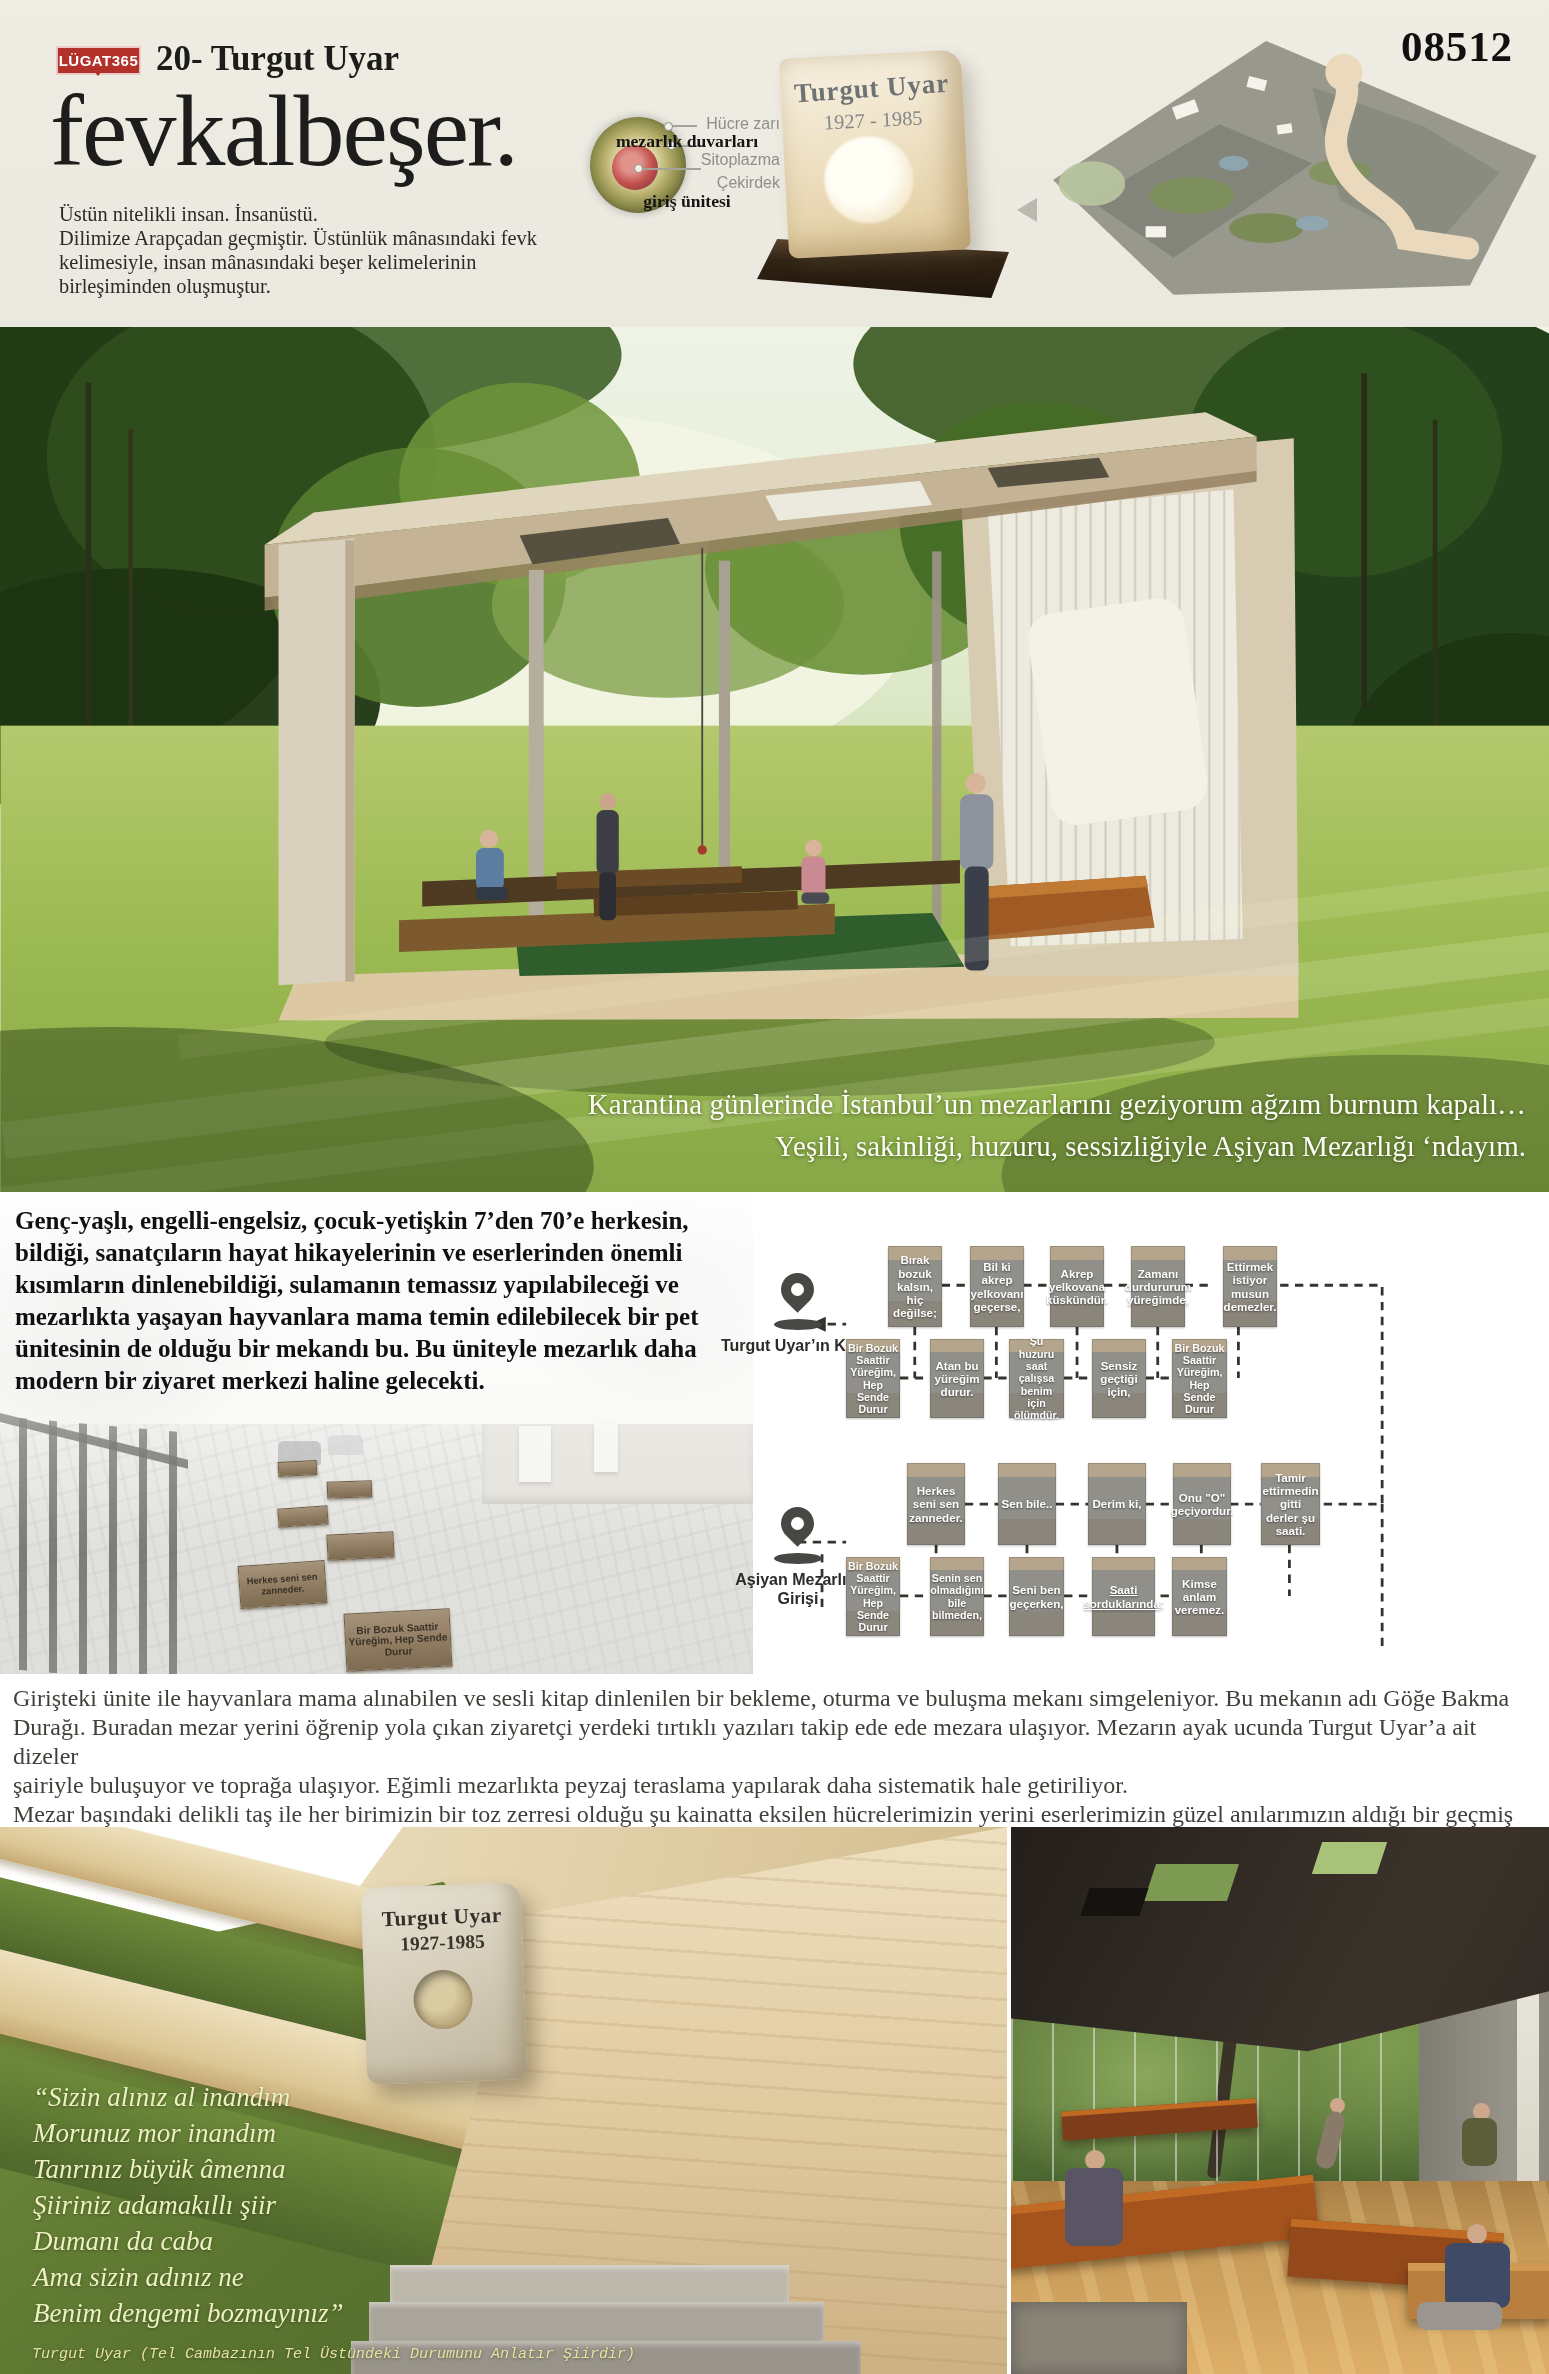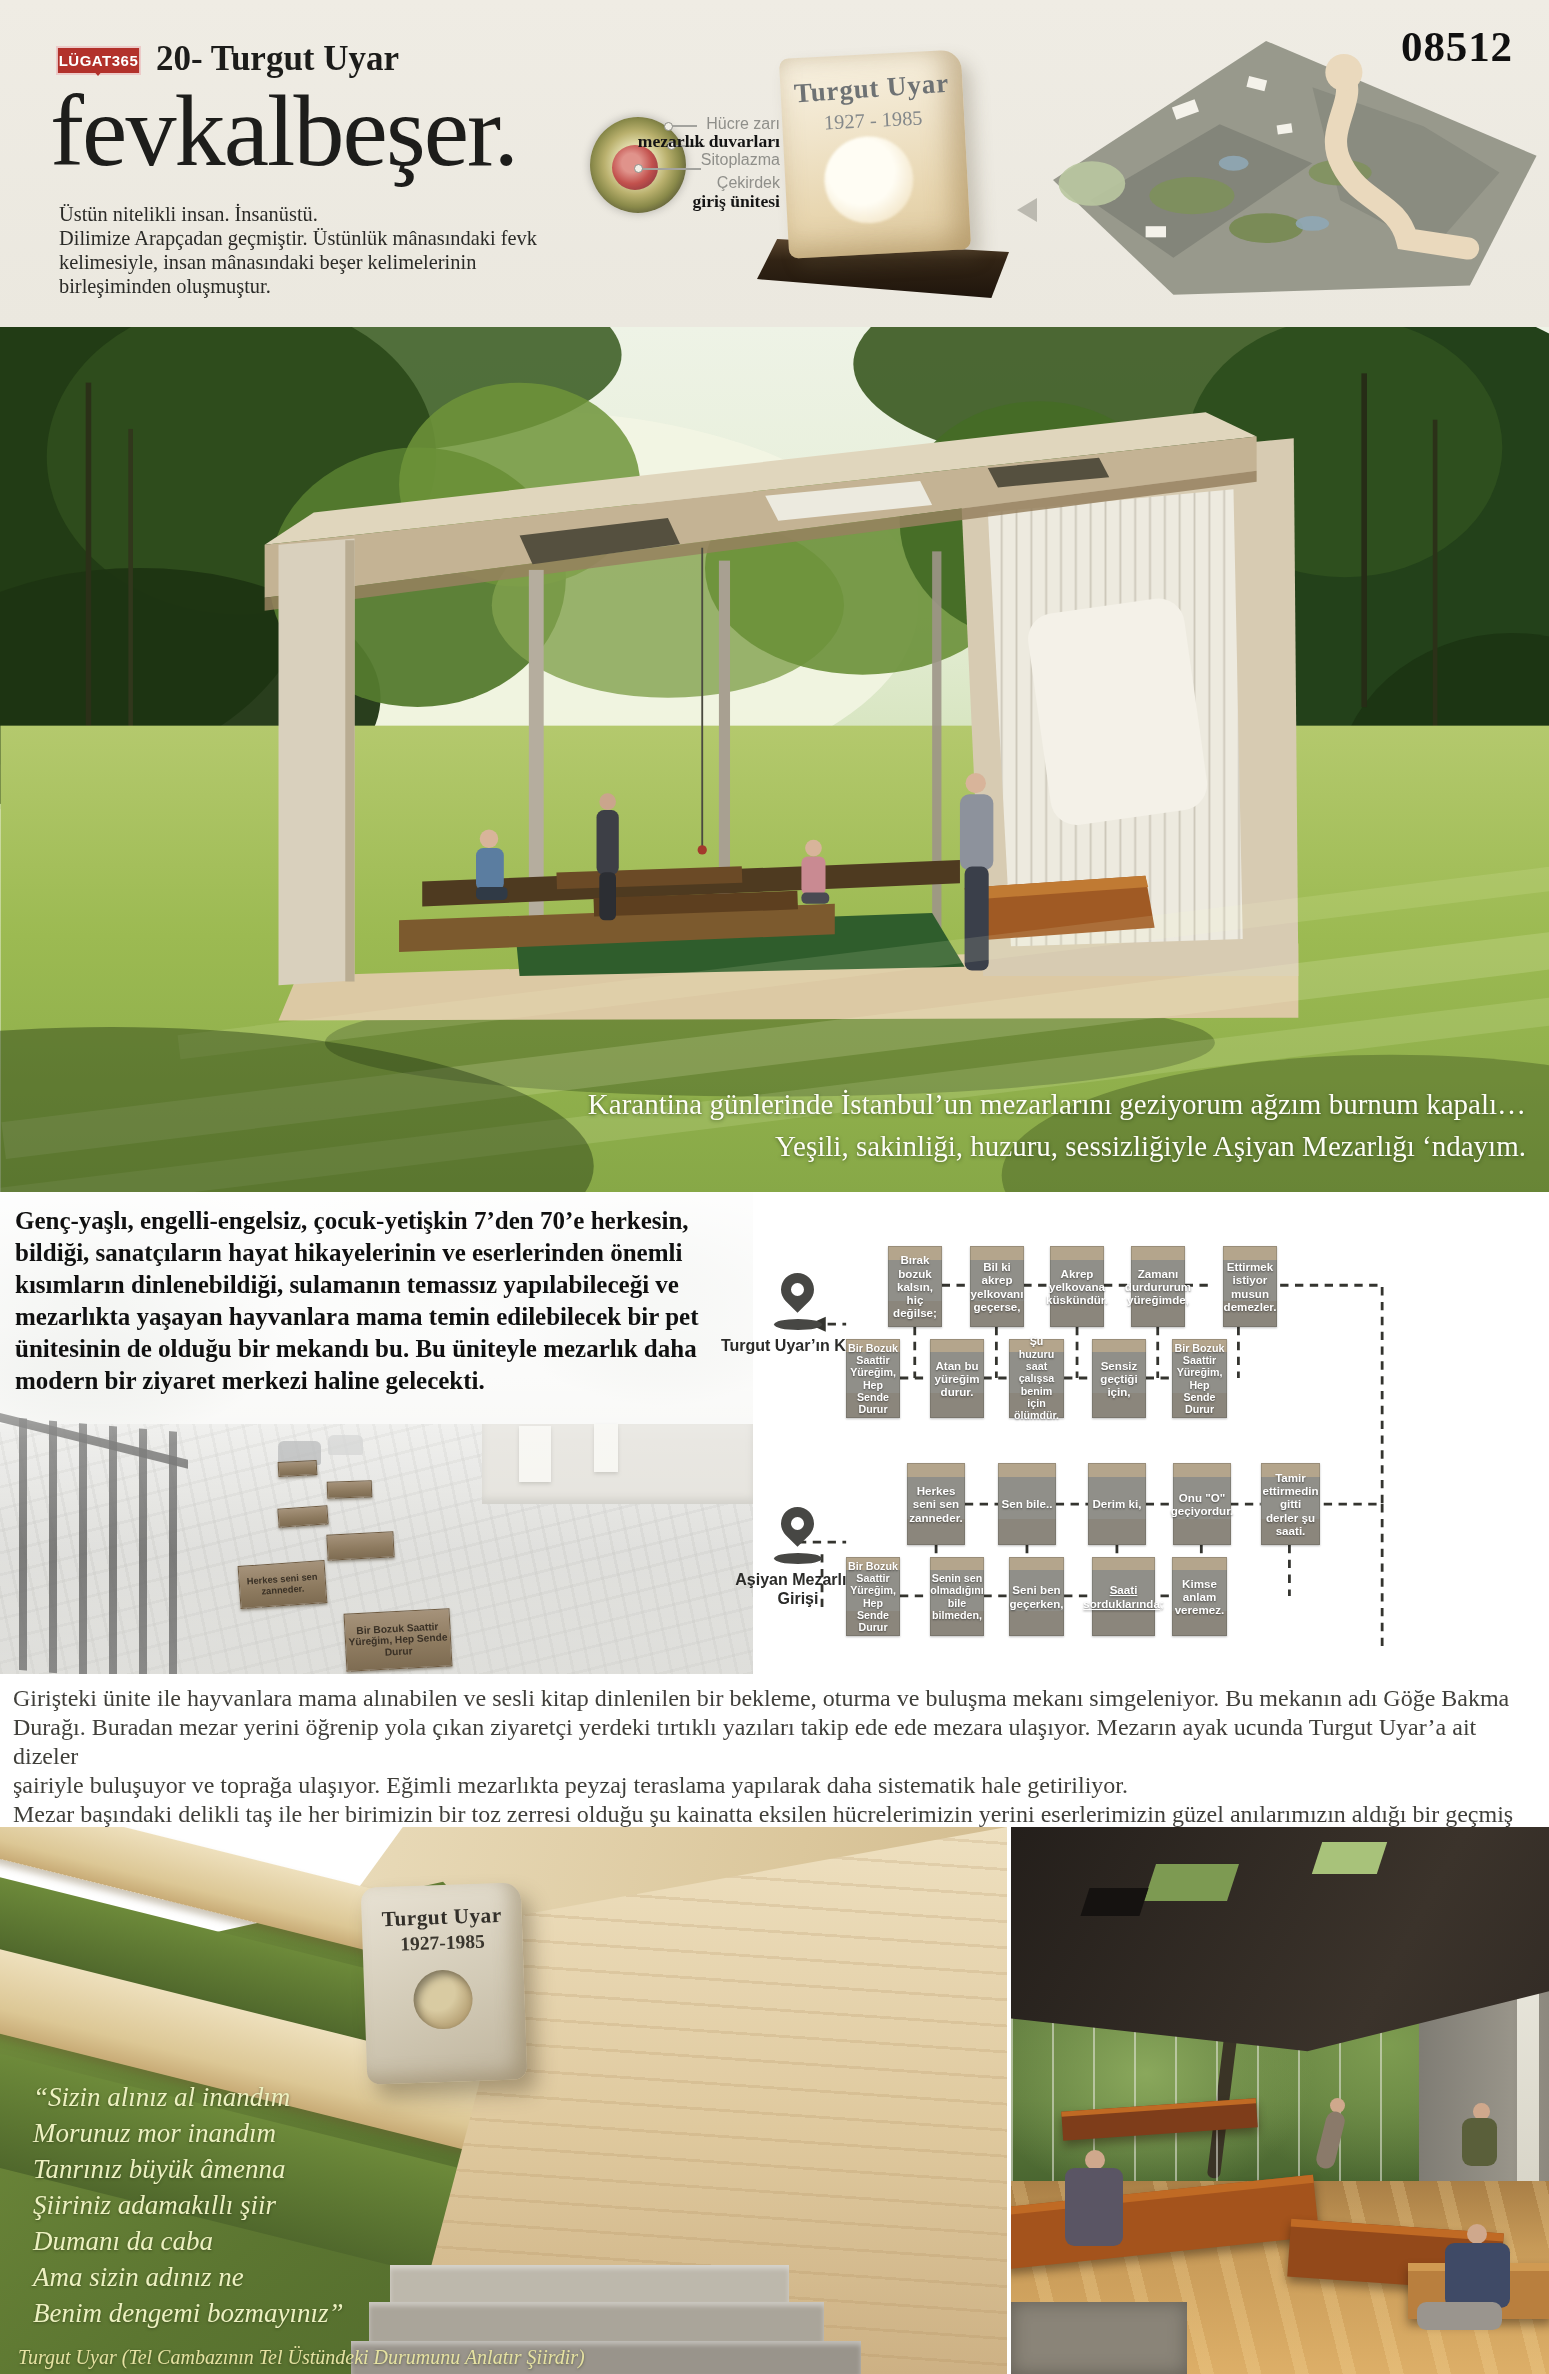--- a/index.html
+++ b/index.html
@@ -17,21 +17,21 @@
   
   .cell{position:absolute;left:590px;top:117px;width:96px;height:96px;border-radius:50%;
         background:radial-gradient(circle at 48% 48%, #ded8a6 0 28%, #b9b06d 45%, #8a8a4a 62%, #565636 78%, #2e2e20 92%, #20201a 100%);
         box-shadow:0 0 9.3px rgba(0,0,0,.25);}
   .nucleus{position:absolute;left:22px;top:28px;width:46px;height:45px;border-radius:50%;
         background:radial-gradient(circle at 42% 40%, #e0938b 0 25%, #c2514d 55%, #8e3a40 85%);}
   .leader{position:absolute;height:1.9px;background:#a3a39e;}
   .leader-dot{position:absolute;width:7.4px;height:7.4px;border-radius:50%;background:#f2f0e8;border:1.9px solid #8d8d88;}
   .cell-lbl{position:absolute;width:186px;text-align:right;font-family:"Liberation Sans",sans-serif;}
   .lbl-gray{color:#8f8f8a;font-size:16px;}
-  .lbl-bold{color:#141414;font-size:17.6px;font-weight:bold;font-family:"Liberation Serif",serif;}
+  .lbl-bold{color:#141414;font-size:17.6px;font-weight:bold;font-family:"Liberation Serif",serif;text-align:center;}
   
   .monument{position:absolute;left:784px;top:54px;width:182px;height:200px;transform:rotate(-3deg);
         border-radius:9.3px 20.4px 9.3px 9.3px;
         background:linear-gradient(172deg,#f8f2e3 0%,#f0e4ca 38%,#e8d6b0 72%,#ddc89e 100%);
         box-shadow:inset -18.6px 0 24px rgba(150,118,66,.35), inset 0 -16.7px 22px rgba(160,130,80,.25), 9.3px 11px 16.7px rgba(90,80,55,.25);
         text-align:center;}
   .monument::after{content:"";position:absolute;left:39px;top:82px;width:89px;height:87px;border-radius:50%;
         background:radial-gradient(circle at 42% 40%, #fffdf4 0 45%, #f4e8cd 75%, #e8d6ae 100%);
         filter:blur(0.9px);}
   .mon-name{margin-top:18.6px;font-size:27px;font-weight:bold;color:#6e7274;letter-spacing:0.9px;transform:rotate(-1deg);}
@@ -104,22 +104,22 @@
       border-radius:15px 18.6px 13px 13px;text-align:center;
       background:linear-gradient(160deg,#e8e2d4 0%,#d2cab6 55%,#bfb49d 100%);
       box-shadow:inset -11px -7.4px 18.6px rgba(120,100,60,.35), 9.3px 13px 20.4px rgba(60,50,30,.35);}
   .headstone::after{content:"";position:absolute;left:49px;top:85px;width:59px;height:59px;border-radius:50%;
       background:radial-gradient(circle at 40% 38%, #d9cba2 0 35%, #b9a478 70%, #8f7a52 100%);
       box-shadow:inset 3.7px 4.6px 8.3px rgba(0,0,0,.4);}
   .hs-name{margin-top:20.4px;font-size:21.3px;font-weight:bold;color:#33302a;letter-spacing:0.5px;}
   .hs-years{margin-top:1.9px;font-size:19.5px;font-weight:bold;color:#3a362e;}
   .poem{position:absolute;left:33px;top:252px;font-style:italic;font-size:27px;line-height:36px;color:#edf1c1;
       text-shadow:0 0.9px 2.8px rgba(40,50,20,.55);}
-  .poem-attr{position:absolute;left:18px;top:519px;font-style:italic;font-size:20px;color:#e6e2a2;
-      text-shadow:0 0.9px 2.8px rgba(40,50,20,.55);}
+  .poem-attr{position:absolute;left:32px;top:519px;font-style:italic;font-size:15px;color:#e6e2a2;
+      text-shadow:0 0.9px 2.8px rgba(40,50,20,.55);font-family:Liberation Mono, monospace;}
   .br{position:absolute;left:1011px;top:1827px;width:539px;height:547px;overflow:hidden;background:#5d7a3c;}
   .br-trees{position:absolute;inset:0;
       background:radial-gradient(ellipse 223px 167px at 25% 45%, #8aa85c, transparent 75%),
                  radial-gradient(ellipse 241px 186px at 70% 40%, #7d9c50, transparent 75%),
                  linear-gradient(180deg,#6e8748 0%,#5d7a3c 50%,#46622e 68%,#3c5226 75%);}
   .br-trunk{position:absolute;left:211px;top:102px;width:13px;height:250px;background:#3a3426;transform:rotate(7deg);border-radius:5.6px;}
   .br-branch{position:absolute;left:182px;top:130px;width:121px;height:8.3px;background:#4a4232;transform:rotate(-24deg);border-radius:3.7px;}
   .br-mullions{position:absolute;left:0;top:102px;width:539px;height:278px;
       background:repeating-linear-gradient(90deg, rgba(232,232,222,.55) 0 1.9px, transparent 1.9px 41px);}
   .br-ceiling{position:absolute;inset:0;clip-path:polygon(0 0,100% 0,100% 30%,55% 41%,0 35%);

